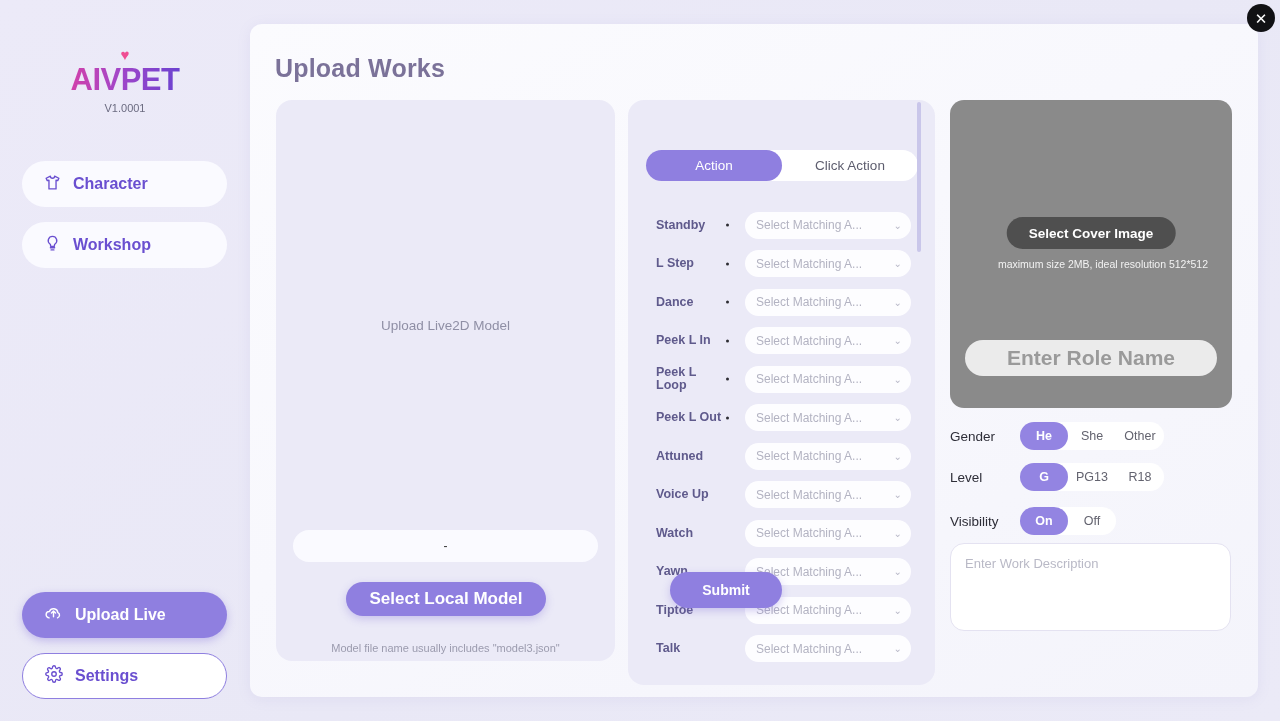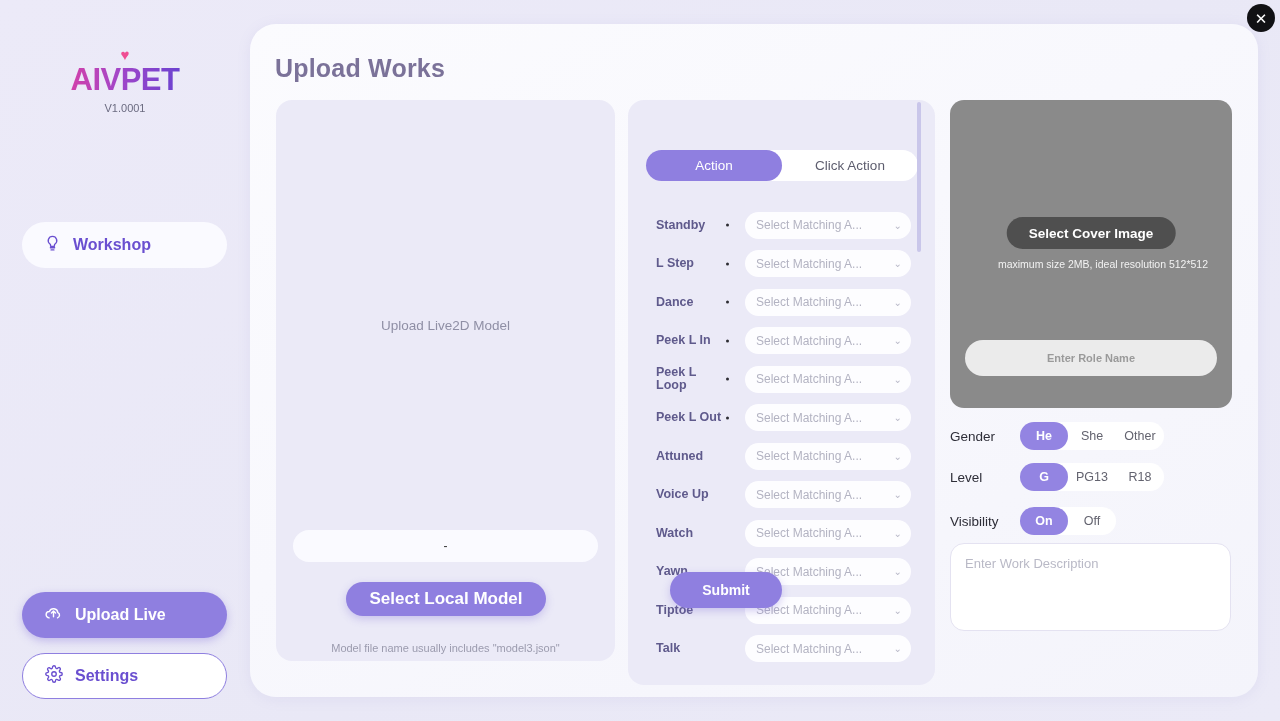--- a/index.html
+++ b/index.html
@@ -61,21 +61,21 @@
   #nav-settings {
     top: 653px; background: #ffffff; border: 1.5px solid #8f7fe0;
     color: #6a4fd0;
   }
 
   
   #main-panel {
     position: absolute; left: 250px; top: 24px;
     width: 1008px; height: 673px;
     background: linear-gradient(150deg,#fbfbfe 0%, #f8f8fd 45%, #f4f4fb 100%);
-    border-radius: 26px;
+    border-radius: 12px;
     box-shadow: 0 2px 14px rgba(140,130,200,.10);
   }
   #page-title {
     position: absolute; left: 25px; top: 30px;
     font-size: 25px; font-weight: bold; color: #7b7299;
     letter-spacing: .2px;
   }
 
   
   #col-model {
@@ -182,21 +182,21 @@
     font-size: 13.5px; cursor: pointer; white-space: nowrap; font-weight: bold;
   }
   #cover-hint {
     position: absolute; top: 158px; left: 12px; width: 100%;
     text-align: center; font-size: 10.5px; color: #f2f2f2;
   }
   #role-name-input {
     position: absolute; left: 15px; top: 240px;
     width: 252px; height: 36px; border-radius: 18px;
     background: #ebebeb; border: none; outline: none;
-    text-align: center; font-size: 11px; font-weight: bold;
+    text-align: center; font-size: 21px; font-weight: bold;
     color: #737373;
     font-family: "Liberation Sans", sans-serif;
   }
   #role-name-input::placeholder { color: #9a9a9a; opacity: 1; }
 
   .meta-row { position: absolute; left: 0; display: flex; align-items: center; }
   .meta-label { width: 70px; font-size: 13.5px; color: #2e2e38; }
   .seg {
     height: 28px; border-radius: 14px; background: #ffffff;
     display: flex; align-items: center; padding: 0;
@@ -239,20 +239,28 @@
 </div>
 
 <div id="sidebar">
 
   <div id="logo-wrap">
     <div id="logo-heart">♥</div>
     <div id="logo-text">AIVPET</div>
     <div id="logo-version">V1.0001</div>
   </div>
 
+  <div class="nav-item nav-light" id="nav-character">
+    <span>
+      <svg width="17" height="17" viewBox="0 0 24 24" fill="none" stroke="#6a4fd0" stroke-width="1.9" stroke-linejoin="round">
+        <path d="M9 3 3 6l1.6 3.4L7 8.6V21h10V8.6l2.4.8L21 6l-6-3a3 3 0 0 1-6 0z"></path>
+      </svg>
+    </span>
+    <span>Character</span>
+  </div>
 
   <div class="nav-item nav-light" id="nav-workshop">
     <span>
       <svg width="17" height="17" viewBox="0 0 24 24" fill="none" stroke="#6a4fd0" stroke-width="1.9" stroke-linecap="round" stroke-linejoin="round">
         <path d="M9 18h6M10 21h4M12 2a6 6 0 0 0-3.6 10.8c.6.5.9 1.2.9 1.9V16h5.4v-1.3c0-.7.3-1.4.9-1.9A6 6 0 0 0 12 2z"></path>
       </svg>
     </span>
     <span>Workshop</span>
   </div>
 

